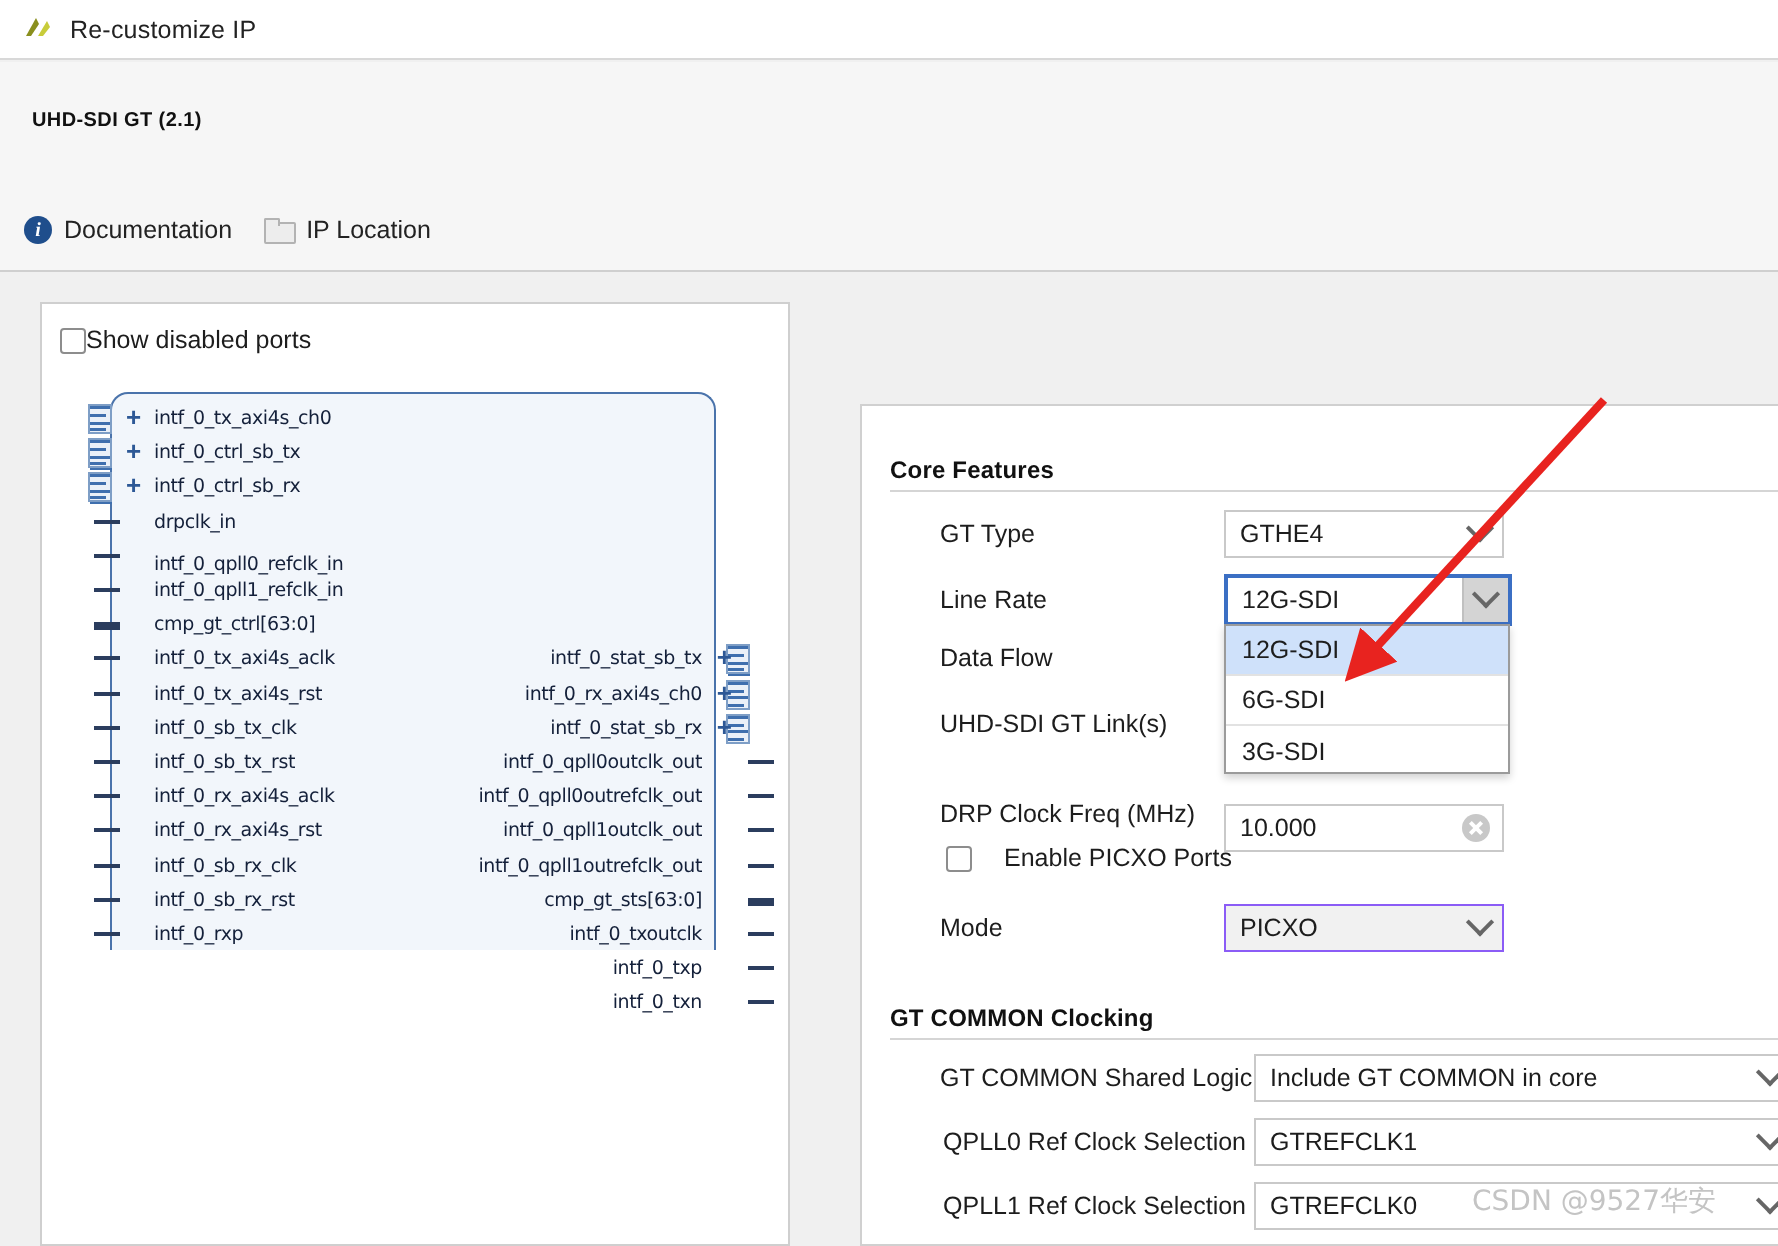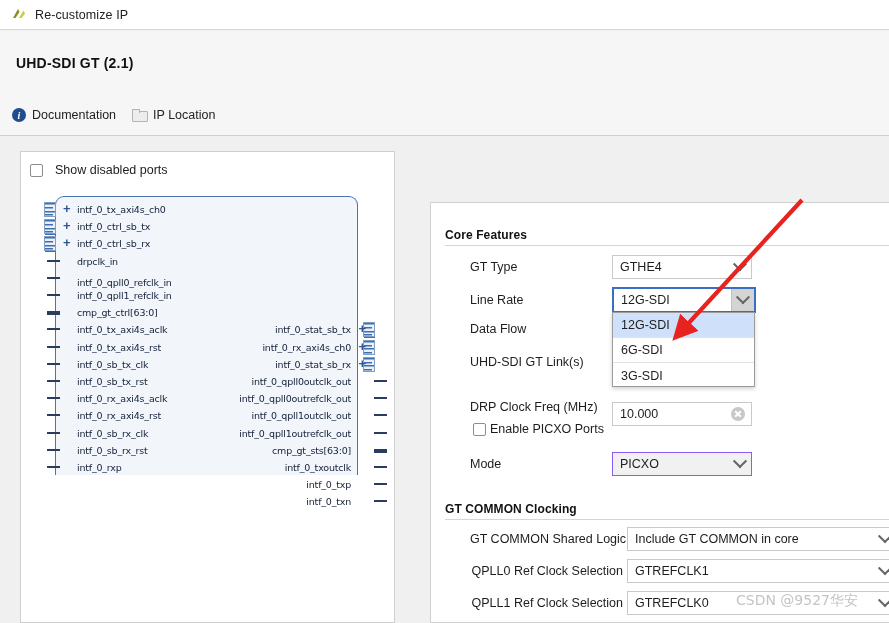--- a/index.html
+++ b/index.html
@@ -18,21 +18,21 @@
   }
   .titlebar .logo{width:18px;height:18px;position:relative;margin-right:7px;flex:0 0 auto;}
   .titlebar .tlabel{font-size:12.5px;color:#222;letter-spacing:.1px;}
 
   
   .headerband{
     position:absolute;left:0;top:31px;width:889px;height:105px;
     background:#f6f6f6;border-bottom:1px solid #cfcfcf;box-sizing:border-box;
   }
   .ip-title{
-    position:absolute;left:16px;top:55px;font-size:14px;font-weight:bold;color:#111;
+    position:absolute;left:16px;top:55px;font-size:10px;font-weight:bold;color:#111;
     letter-spacing:.2px;
   }
   .hdr-links{position:absolute;left:12px;top:108px;display:flex;align-items:center;gap:16px;}
   .hdr-link{display:flex;align-items:center;gap:6px;font-size:12.5px;color:#222;cursor:default;}
   .info-ico{
     width:14px;height:14px;border-radius:50%;background:#1f4e8c;color:#fff;
     font-size:10px;font-style:italic;font-weight:bold;
     display:flex;align-items:center;justify-content:center;font-family:"Liberation Serif",serif;
   }
   .folder-ico{width:15px;height:12px;position:relative;}
@@ -43,21 +43,21 @@
   .folder-ico:after{
     content:"";position:absolute;left:0;top:0px;width:6px;height:3px;
     border:1px solid #b3b3b3;border-bottom:none;background:#ededed;border-radius:1px 1px 0 0;
   }
 
   
   .leftpanel{
     position:absolute;left:20px;top:151px;width:375px;height:472px;
     background:#ffffff;border:1px solid #cfcfcf;box-sizing:border-box;
   }
-  .chkrow{display:flex;align-items:center;gap:12px;margin:11px 0 0 9px;}
+  .chkrow{display:flex;align-items:center;gap:0;margin:11px 0 0 9px;}
   .cbox{
     width:13px;height:13px;border:1px solid #8d8d8d;background:#fff;border-radius:2px;
     box-sizing:border-box;flex:0 0 auto;
   }
   .chklabel{font-size:12.5px;color:#1d1d1d;}
 
   
   .diagram{position:absolute;left:44px;top:195px;width:330px;height:280px;}
   .blockbox{
     position:absolute;left:11px;top:1px;width:303px;height:279px;
@@ -312,21 +312,21 @@
   </div>
 
   <div class="frow" style="left:470px;top:387px;">
     <span class="flabel" style="width:142px;">DRP Clock Freq (MHz)</span>
     <span class="txtfield" style="width:140px;margin-top:15px;">
       <span class="tval">10.000</span>
       <span class="clearico"></span>
     </span>
   </div>
 
-  <div class="frow" style="left:473px;top:422px;gap:4px;">
+  <div class="frow" style="left:473px;top:422px;gap:16px;">
     <span class="cbox"></span>
     <span class="flabel">Enable PICXO Ports</span>
   </div>
 
   <div class="frow" style="left:470px;top:452px;">
     <span class="flabel" style="width:142px;">Mode</span>
     <span class="combo" style="width:140px;">
       <span class="cval">PICXO</span>
       <span class="caret">
           <span class="chev"></span>

